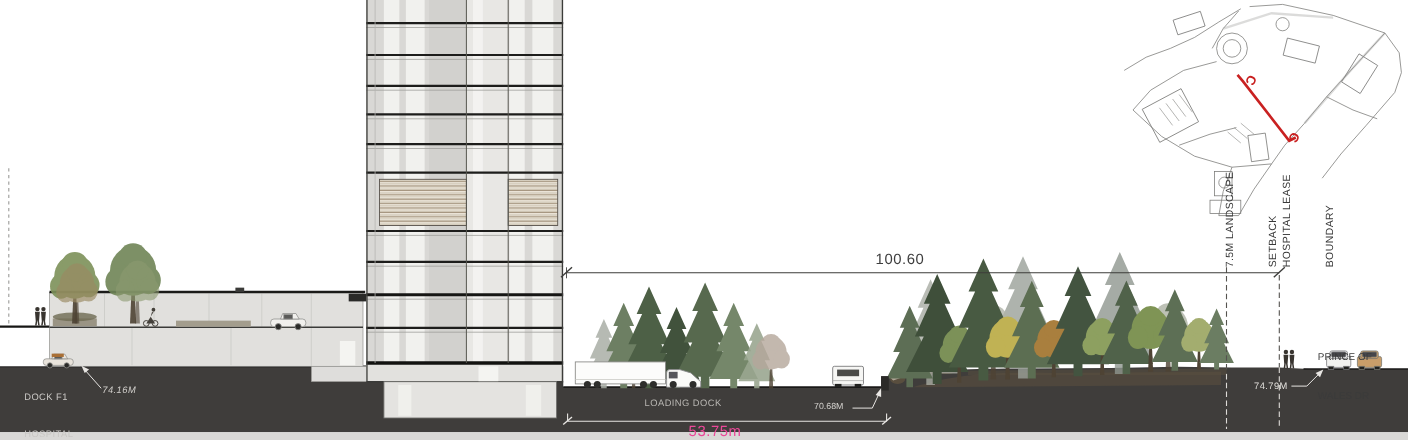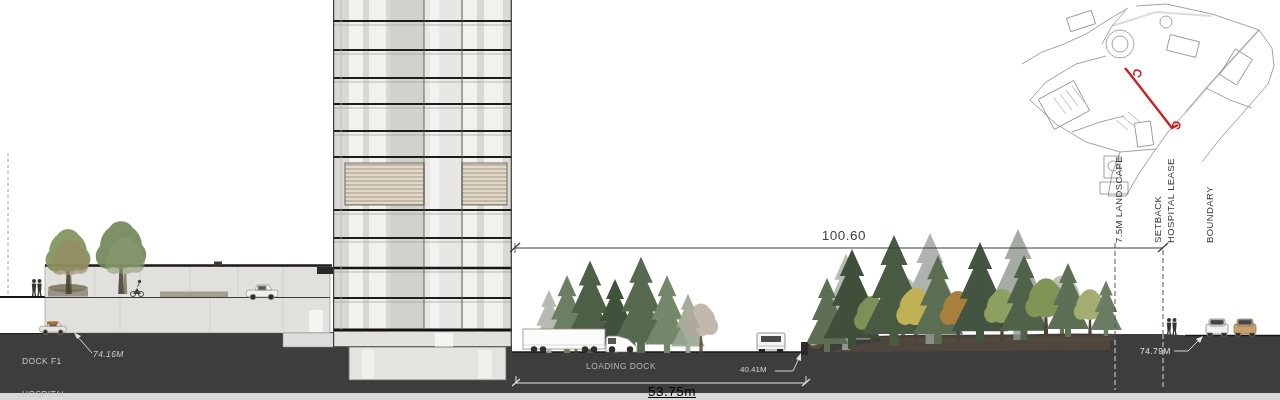--- a/index.html
+++ b/index.html
@@ -7,21 +7,21 @@
           font-family:"Liberation Sans",sans-serif;}
   #scene{position:absolute;left:0;top:0;}
   .lbl{position:absolute;color:#3e3e3e;white-space:pre;}
   .on-dark{color:#c9c7c4;}
   .small{font-size:8.5px;letter-spacing:.4px;line-height:11px;}
   .dim-big{font-size:13.5px;letter-spacing:.5px;}
   .rot{transform:rotate(-90deg);transform-origin:0 0;font-size:9.5px;line-height:13px;
        letter-spacing:.4px;color:#3a3a3a;width:100px;}
   .section-c{position:absolute;color:#c92121;font-size:12px;font-weight:bold;
              transform:rotate(115deg);}
-  .center{text-align:right;}
+  .center{text-align:left;}
 </style>
 </head>
 <body>
 
 <div id="canvas">
 
 <svg id="scene" width="1280" height="400" viewBox="0 0 1280 400">
   <defs>
     <g id="conif">
       <path d="M0,-74 L9,-54 L5,-54 L15,-32 L9,-32 L21,-8 L3,-8 L3,0 L-3,0 L-3,-8 L-21,-8 L-9,-32 L-15,-32 L-5,-54 L-9,-54 Z"></path>
@@ -322,35 +322,39 @@
 <div class="lbl small on-dark" style="left:22px;top:334px;">
   <div>DOCK F1</div>
   <div>HOSPITAL</div>
   
 </div>
 
 <div class="lbl small on-dark" style="left:93px;top:349px;color:#cfcdc9;font-style:italic;">74.16M</div>
 
 <div class="lbl small" style="left:554px;top:361px;color:#b8b6b2;padding-left:32px;">LOADING DOCK</div>
 
-<div class="lbl" style="left:740px;top:365px;font-size:8px;color:#d6d4d0;">40.41M</div>
-
-<div class="lbl dim-big center" style="left:626px;top:384px;width:70px;color:#000000;text-decoration:underline;">53.75m</div>
+<div class="lbl" style="left:740px;top:365px;font-size:8px;color:#d6d4d0;">70.68M</div>
+
+<div class="lbl dim-big center" style="left:626px;top:384px;width:70px;color:#ec4899;">53.75m</div>
 
 <div class="lbl dim-big center" style="left:796px;top:228px;width:70px;">100.60</div>
 
 <div class="lbl rot" style="left:1086px;top:243px;">
   <div>7.5M LANDSCAPE</div>
   <div>SETBACK</div>
 </div>
 
 <div class="lbl rot" style="left:1138px;top:243px;">
   <div>HOSPITAL LEASE</div>
   <div>BOUNDARY</div>
 </div>
 
+<div class="lbl center" style="left:1198px;top:294px;width:62px;font-size:9px;line-height:12px;color:#3b3b3b;">
+  <div>PRINCE OF</div>
+  <div>WALES DR</div>
+</div>
 
 <div class="lbl small" style="left:1140px;top:346px;color:#e2e0dc;">74.79M</div>
 
 <div class="section-c" style="left:1133px;top:66px;">C</div>
 <div class="section-c" style="left:1172px;top:118px;">C</div>
 
 </div>
 
 </body></html>

